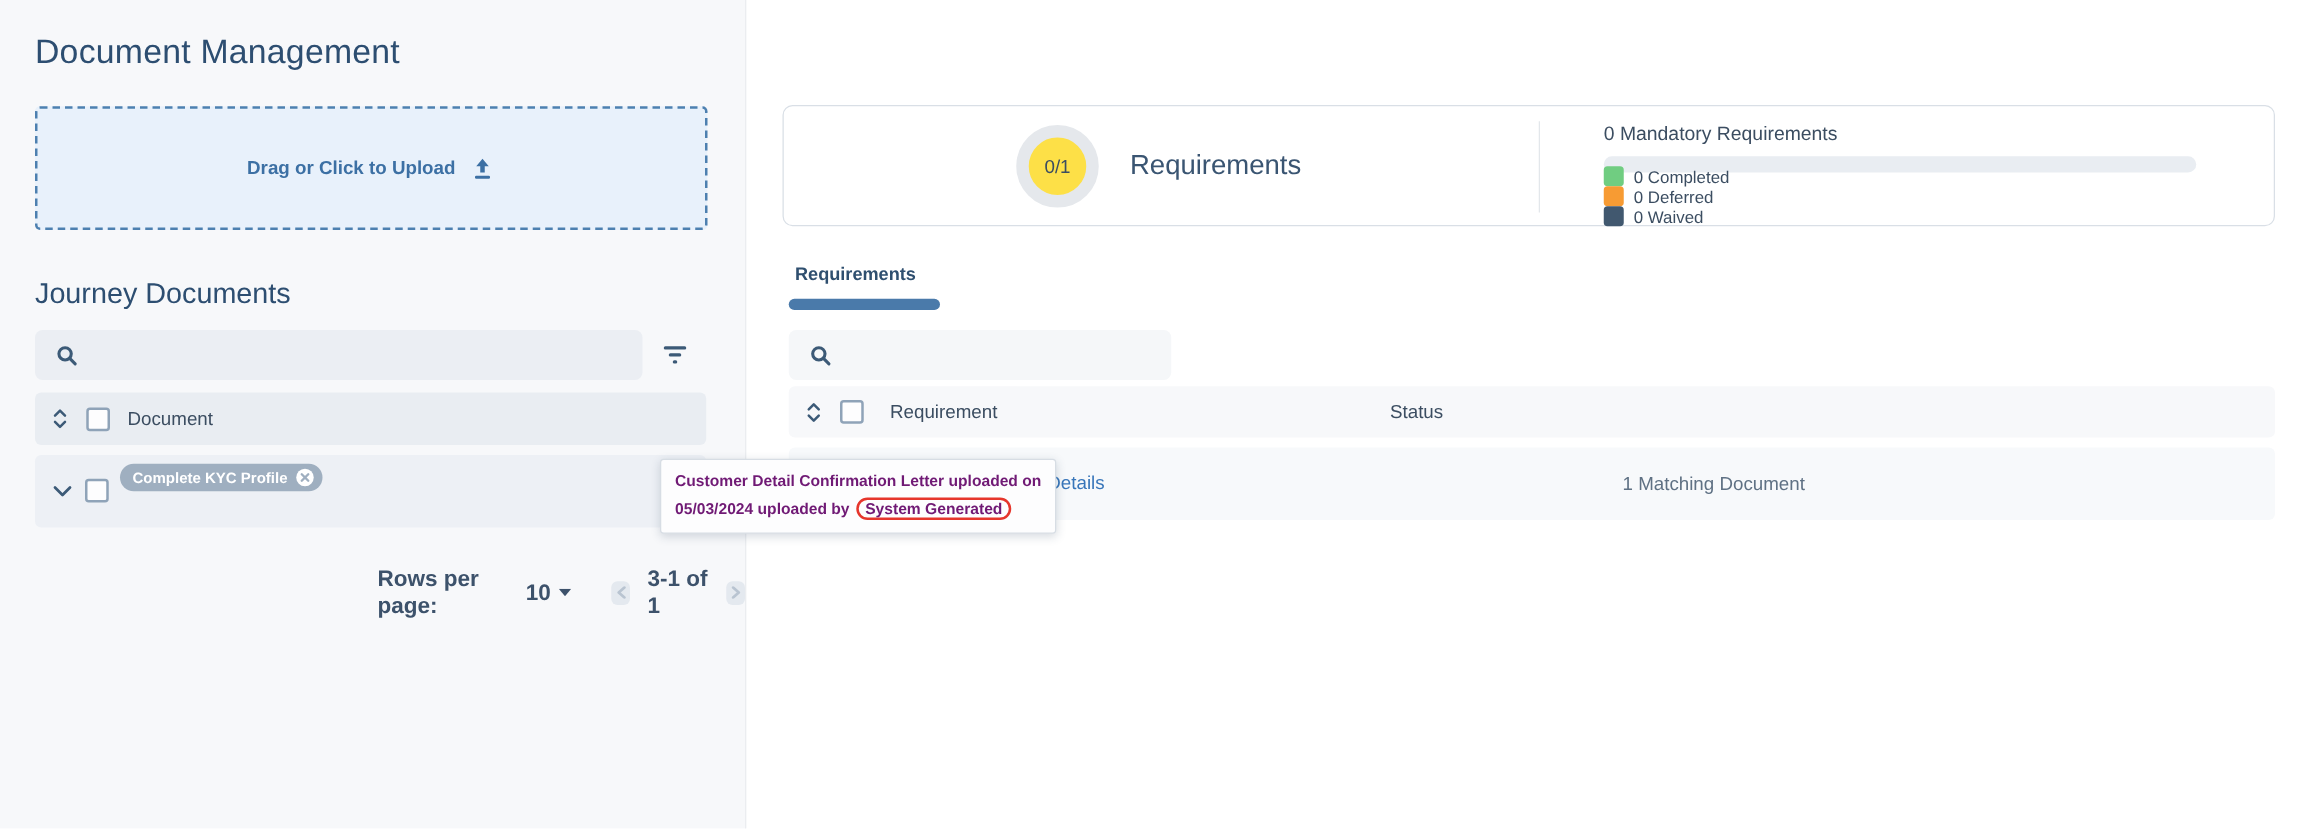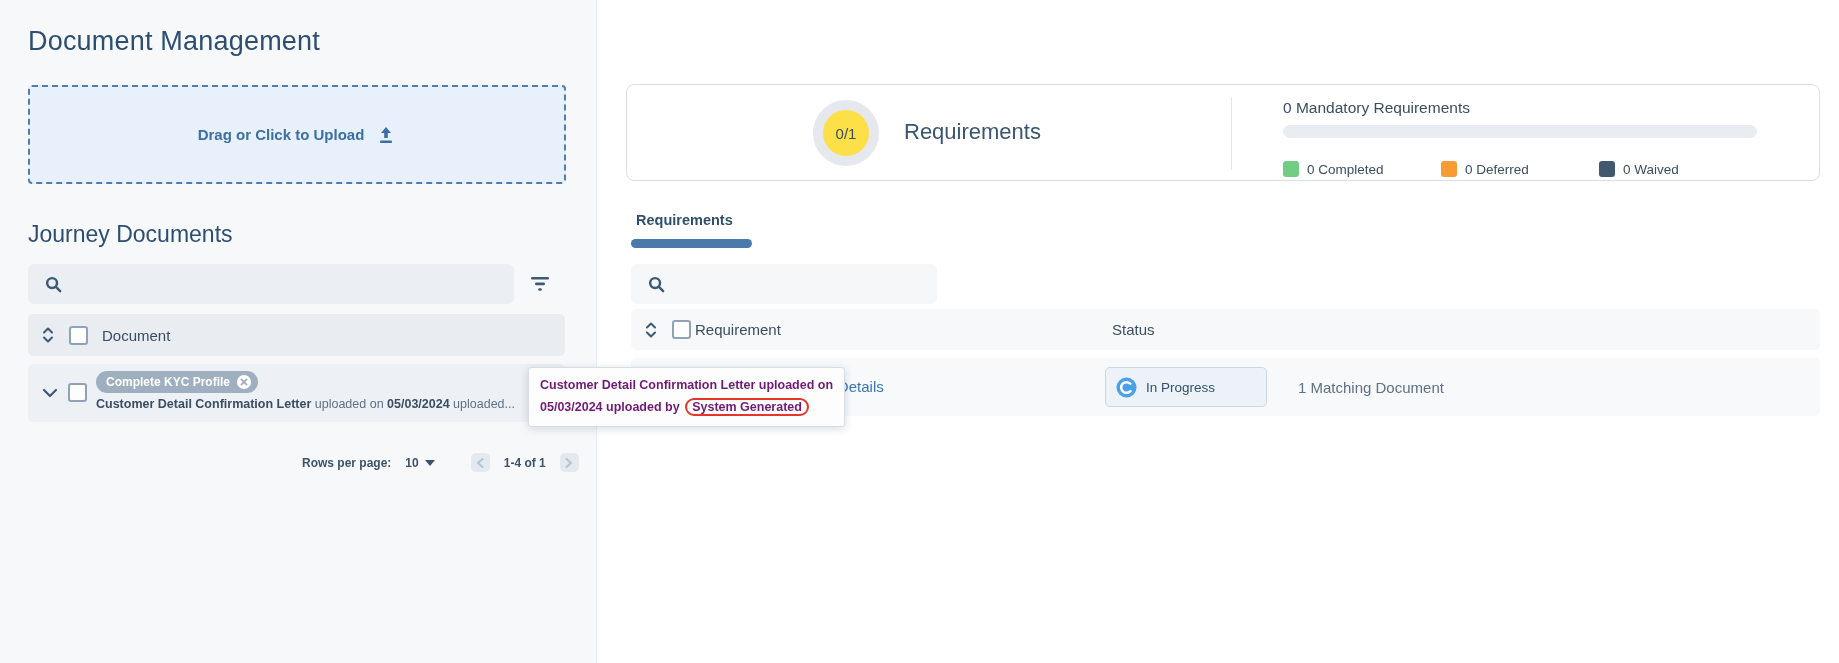--- a/index.html
+++ b/index.html
@@ -29,46 +29,46 @@
   .tbl-row.right { left:631px; top:358px; width:1189px; height:58px; background:#f7f9fb; }
 
   .col-label { font-size:15px; font-weight:500; color:#3b4d61; }
   .sort-icon { width:16px; height:20px; display:inline-flex; align-items:center; justify-content:center; cursor:pointer; }
   .checkbox { width:19px; height:19px; background:#fdfdfe; border:2px solid #8fa3b8; border-radius:3px; cursor:pointer; }
 
   .chip { position:absolute; left:68px; top:7px; display:inline-flex; align-items:center; gap:6px; background:#9fafc0; color:#ffffff; font-size:12px; font-weight:bold; padding:3px 6px 3px 10px; border-radius:12px; }
   .doc-line { position:absolute; left:68px; top:33px; width:465px; white-space:nowrap; overflow:hidden; font-size:12.5px; color:#5f7184; }
   .doc-line b { color:#3b4d61; }
 
-  .pagination { position:absolute; left:302px; top:453px; display:flex; align-items:center; gap:10px; font-size:12px; font-weight:bold; color:#3d526b; }
+  .pagination { position:absolute; left:302px; top:453px; display:flex; align-items:center; gap:10px; font-size:18px; font-weight:bold; color:#3d526b; }
   .pg-btn { width:19px; height:19px; border-radius:5px; background:#e4e9ef; display:flex; align-items:center; justify-content:center; cursor:pointer; }
   .pg-range { margin:0 4px; }
   .rpp-value { display:inline-flex; align-items:center; gap:6px; cursor:pointer; margin-left:4px; }
 
   
   .summary-card { position:absolute; left:626px; top:84px; width:1194px; height:97px; background:#ffffff; border:1px solid #d9dfe6; border-radius:8px; }
   .donut { position:absolute; left:186px; top:15px; width:66px; height:66px; border:10px solid #e5e8ec; border-radius:50%; display:flex; align-items:center; justify-content:center; background:#fde047; }
   .donut-text { font-size:15px; color:#3b4d61; }
   .summary-title { position:absolute; left:277px; top:34px; font-size:22px; font-weight:500; color:#3a5572; }
   .v-divider { position:absolute; left:604px; top:12px; width:1px; height:73px; background:#e3e7eb; }
   .mand-label { position:absolute; left:656px; top:14px; font-size:15.5px; font-weight:500; color:#3b4d61; }
   .mand-bar { position:absolute; left:656px; top:40px; width:474px; height:13px; background:#e9edf2; border-radius:7px; }
-  .legend { position:absolute; left:656px; top:76px; width:474px; display:flex; }
+  .legend { position:absolute; left:656px; top:48px; width:474px; display:flex;flex-direction:column; }
   .legend-item { display:flex; align-items:center; gap:8px; width:207px; font-size:13.5px; color:#3b4d61; }
   .swatch { width:16px; height:16px; border-radius:3px; flex:0 0 auto; }
 
   .tab { position:absolute; left:636px; top:212px; font-size:14.5px; font-weight:bold; color:#2f4f6f; cursor:pointer; }
   .tab-indicator { position:absolute; left:631px; top:239px; width:121px; height:9px; border-radius:5px; background:#4a7aaa; }
 
   .req-link { position:absolute; left:712px; top:378px; font-size:15px; font-weight:500; color:#3876ba; cursor:pointer; }
   .status-badge { position:absolute; left:1105px; top:367px; width:162px; height:40px; background:#edf2f8; border:1px solid #ccd6e0; border-radius:5px; display:flex; align-items:center; gap:9px; padding-left:10px; cursor:pointer; }
   .status-label { font-size:13.5px; font-weight:500; color:#31506e; }
   .matching-docs { position:absolute; left:1298px; top:379px; font-size:15px; color:#5f7184; }
 
-  .hdr-cell-requirement { position:absolute; left:64px; top:0; height:41px; display:flex; align-items:center;justify-content:flex-end; }
+  .hdr-cell-requirement { position:absolute; left:81px; top:0; height:41px; display:flex; align-items:center;justify-content:flex-end; }
   .hdr-cell-status { position:absolute; left:481px; top:0; height:41px; display:flex; align-items:center; }
 
   
   .tooltip { position:absolute; left:528px; top:367px; background:#fdfdfe; border:1px solid #d7dde4; border-radius:3px; box-shadow:0 2px 8px rgba(40,60,90,.18); padding:7px 11px; font-size:12.5px; font-weight:bold; color:#701a75; line-height:1.75; white-space:nowrap; z-index:10; }
   .red-outline { border:2px solid #e6362c; border-radius:11px; padding:0 5px; margin-left:2px; }
 
   .icon-abs-center { display:flex; align-items:center; justify-content:center; }
   .row-ctl-chevron { position:absolute; left:10px; top:17px; width:24px; height:24px; cursor:pointer; }
   .row-ctl-check { position:absolute; left:40px; top:19px; }
   .hdr-sort { margin-left:12px; }
@@ -135,38 +135,37 @@
       <span class="chip">
         <span>Complete KYC Profile</span>
         <span class="icon-abs-center">
           <svg width="16" height="16" viewBox="0 0 16 16">
               <circle cx="8" cy="8" r="7" fill="#ffffff"></circle>
               <line x1="5.4" y1="5.4" x2="10.6" y2="10.6" stroke="#9fafc0" stroke-width="1.9" stroke-linecap="round"></line>
               <line x1="10.6" y1="5.4" x2="5.4" y2="10.6" stroke="#9fafc0" stroke-width="1.9" stroke-linecap="round"></line>
             </svg>
         </span>
       </span>
-      <span class="doc-line"><b>Customer Detail Confirmation Letter</b><span> uploaded on </span><b>05/03/2024</b><span> uploaded...</span></span>
     </div>
 
     <div class="pagination">
       <span>Rows per page:</span>
       <span class="rpp-value">
         <span>10</span>
         <svg width="10" height="6" viewBox="0 0 10 6">
             <path d="M0 0 L10 0 L5 6 Z" fill="#3d526b"></path>
           </svg>
       </span>
       <span style="width:16px"></span>
       <span class="pg-btn">
         <svg width="8" height="10" viewBox="0 0 8 10">
             <path d="M6.5 1 L2 5 L6.5 9" fill="none" stroke="#b9c4d1" stroke-width="2.2" stroke-linecap="round" stroke-linejoin="round"></path>
           </svg>
       </span>
-      <span class="pg-range">1-4 of 1</span>
+      <span class="pg-range">3-1 of 1</span>
       <span class="pg-btn">
         <svg width="8" height="10" viewBox="0 0 8 10">
             <path d="M1.5 1 L6 5 L1.5 9" fill="none" stroke="#b9c4d1" stroke-width="2.2" stroke-linecap="round" stroke-linejoin="round"></path>
           </svg>
       </span>
     </div>
   </div>
 
   <div class="summary-card">
     <div class="donut">
@@ -225,29 +224,20 @@
     <span class="row-ctl-chevron icon-abs-center">
       <svg width="16" height="10" viewBox="0 0 16 10">
           <path d="M2 2 L8 8 L14 2" fill="none" stroke="#3c5a77" stroke-width="2.2" stroke-linecap="round" stroke-linejoin="round"></path>
         </svg>
     </span>
     <span class="checkbox row-ctl-check"></span>
   </div>
 
   <a class="req-link">Confirm Customer Details</a>
 
-  <div class="status-badge">
-    <span class="icon-abs-center">
-      <svg width="21" height="21" viewBox="0 0 22 22">
-          <circle cx="11" cy="11" r="10.5" fill="#4ba1e9"></circle>
-          <circle cx="11" cy="11" r="5.6" fill="none" stroke="#ffffff" stroke-width="2.6" stroke-dasharray="26 9.2" stroke-dashoffset="-4" stroke-linecap="round"></circle>
-        </svg>
-    </span>
-    <span class="status-label">In Progress</span>
-  </div>
 
   <div class="matching-docs">1 Matching Document</div>
 
   <div class="tooltip">
     <span>Customer Detail Confirmation Letter uploaded on</span><br>
     <span>05/03/2024 uploaded by</span>
     <span class="red-outline">System Generated</span>
   </div>
 
 </div>

